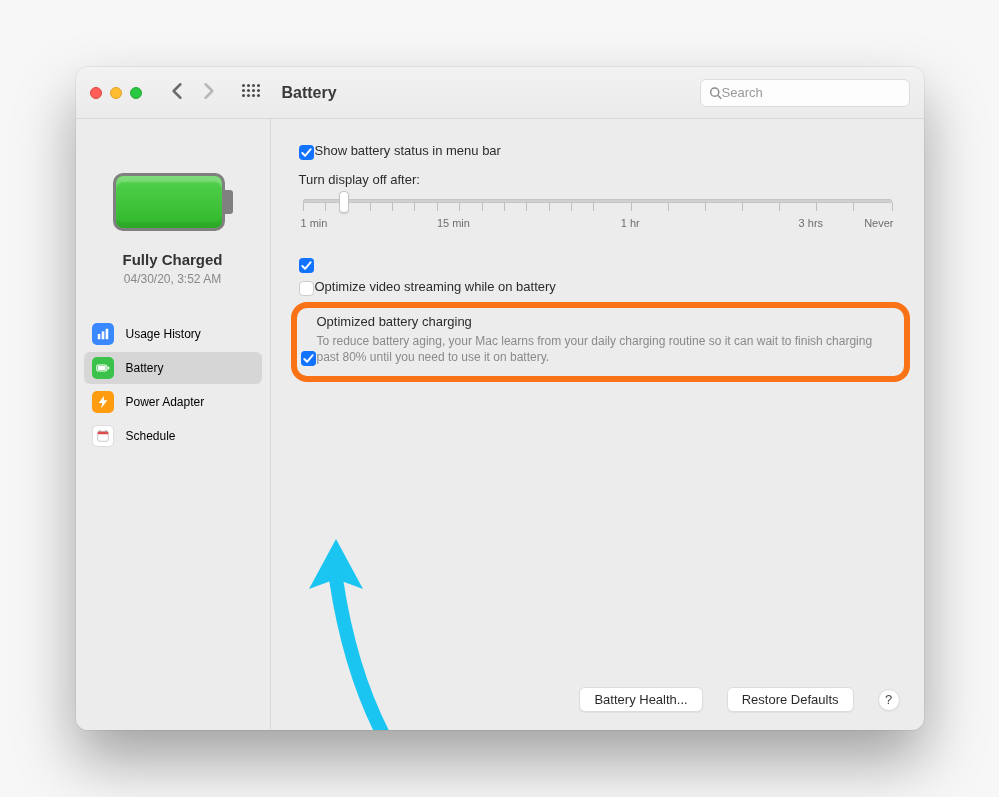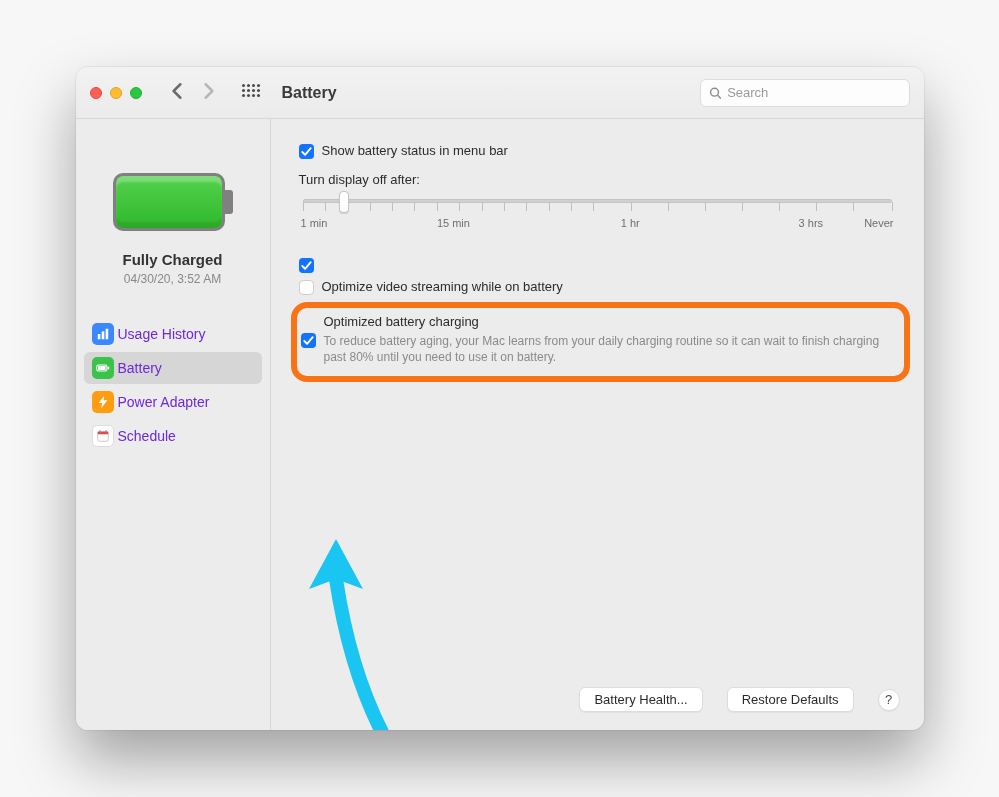--- a/index.html
+++ b/index.html
@@ -54,21 +54,21 @@
   .search {
     margin-left:auto;
     width:210px;
     height:28px;
     background:#fdfdfd;
     border:1px solid #dcdcdc;
     border-radius:6px;
     display:flex;
     align-items:center;
     padding:0 8px;
-    gap:6px;
+    gap:0;
   }
   .search input { border:none; outline:none; background:transparent; font-size:13px; width:100%; color:#555;}
   .search input::placeholder { color:#9a9a9a; }
   .search svg { width:14px; height:14px; color:#8a8a8a;}
   
   .body { flex:1; display:flex; overflow:hidden;}
   .sidebar {
     width:195px;
     border-right:1px solid #d7d7d7;
     background:#ececec;
@@ -86,23 +86,23 @@
     box-shadow: inset 0 -6px 2px rgba(0,0,0,0.08), inset 0 6px 2px rgba(255,255,255,0.25);
   }
   .battery-big .cap {
     position:absolute; right:0; top:17px; width:8px; height:24px;
     background:#808080; border-radius:0 3px 3px 0;
   }
   .status-label { font-size:15px; font-weight:600; color:#333; }
   .status-date { font-size:12px; color:#888; margin-top:4px; margin-bottom:32px;}
   .side-list { width:100%; padding:0 8px; display:flex; flex-direction:column; gap:2px;}
   .side-item {
-    display:flex; align-items:center; gap:4px;
+    display:flex; align-items:center; gap:12px;
     padding:5px 8px; border-radius:6px;
-    font-size:14px; color:#6d28d9;
+    font-size:12px; color:#000000;
     cursor:default;
   }
   .side-item.selected { background:#d6d6d6; }
   .side-icon {
     width:22px; height:22px; border-radius:5px;
     display:flex; align-items:center; justify-content:center;
     flex-shrink:0;
   }
   .side-icon svg { width:14px; height:14px; color:#fff;}
   .ic-blue { background:#3a88fe;}
@@ -112,21 +112,21 @@
   .ic-white svg { color:#e04848;}
   
   .content {
     flex:1;
     padding:24px 28px 18px 28px;
     position:relative;
     font-size:13px;
     color:#2c2c2c;
     overflow:hidden;
   }
-  .check-row { display:flex; align-items:center; gap:8px; margin-bottom:12px; line-height:1.3;}
+  .check-row { display:flex; align-items:flex-end; gap:1px; margin-bottom:12px; line-height:1.3;}
   .check-row.tight { margin-bottom:6px;}
   .cbox { width:15px; height:15px; flex-shrink:0; margin-top:1px;}
   .cbox svg { width:15px; height:15px; display:block;}
   .section-label { font-size:13px; color:#2c2c2c; margin-top:10px; margin-bottom:6px;}
   .slider-wrap { padding:0 2px; margin-bottom:6px;}
   .slider-track {
     position:relative; height:24px; margin:0 2px;
   }
   .slider-line {
     position:absolute; left:0; right:0; top:6px; height:4px;

